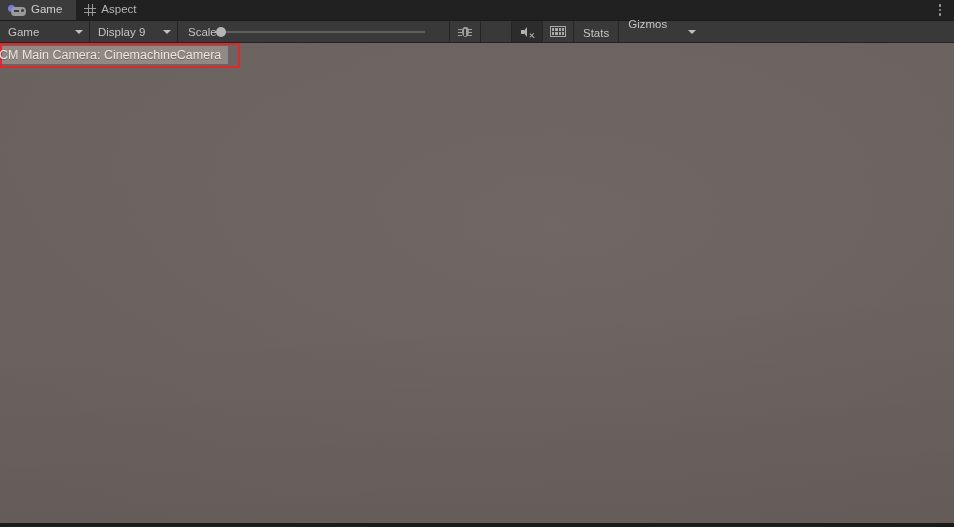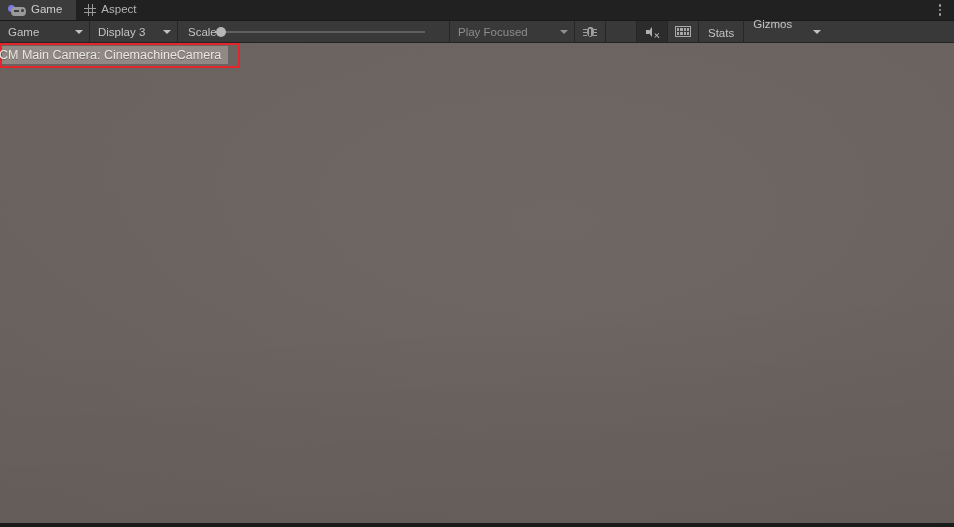--- a/index.html
+++ b/index.html
@@ -341,37 +341,33 @@
   </div>
 
   <div class="toolbar">
 
     <div class="tb-item tb-dropdown dd-game">
       <span class="label">Game</span>
       <span class="caret"></span>
     </div>
 
     <div class="tb-item tb-dropdown dd-display">
-      <span class="label">Display 3</span>
+      <span class="label">Display 9</span>
       <span class="caret"></span>
     </div>
 
 
     <div class="tb-item tb-scale">
       <span class="scale-label">Scale</span>
       <span class="scale-track">
         <span class="scale-knob"></span>
       </span>
       <span class="scale-value">1x</span>
     </div>
 
-    <div class="tb-item tb-dropdown dd-playmode">
-      <span class="label">Play Focused</span>
-      <span class="caret dim"></span>
-    </div>
 
     <div class="tb-item tb-btn">
       <span class="icon-bug">
         <span class="leg l1"></span>
           <span class="leg l2"></span>
           <span class="leg l3"></span>
         <span class="leg r1"></span>
           <span class="leg r2"></span>
           <span class="leg r3"></span>
         <span class="body"></span>

